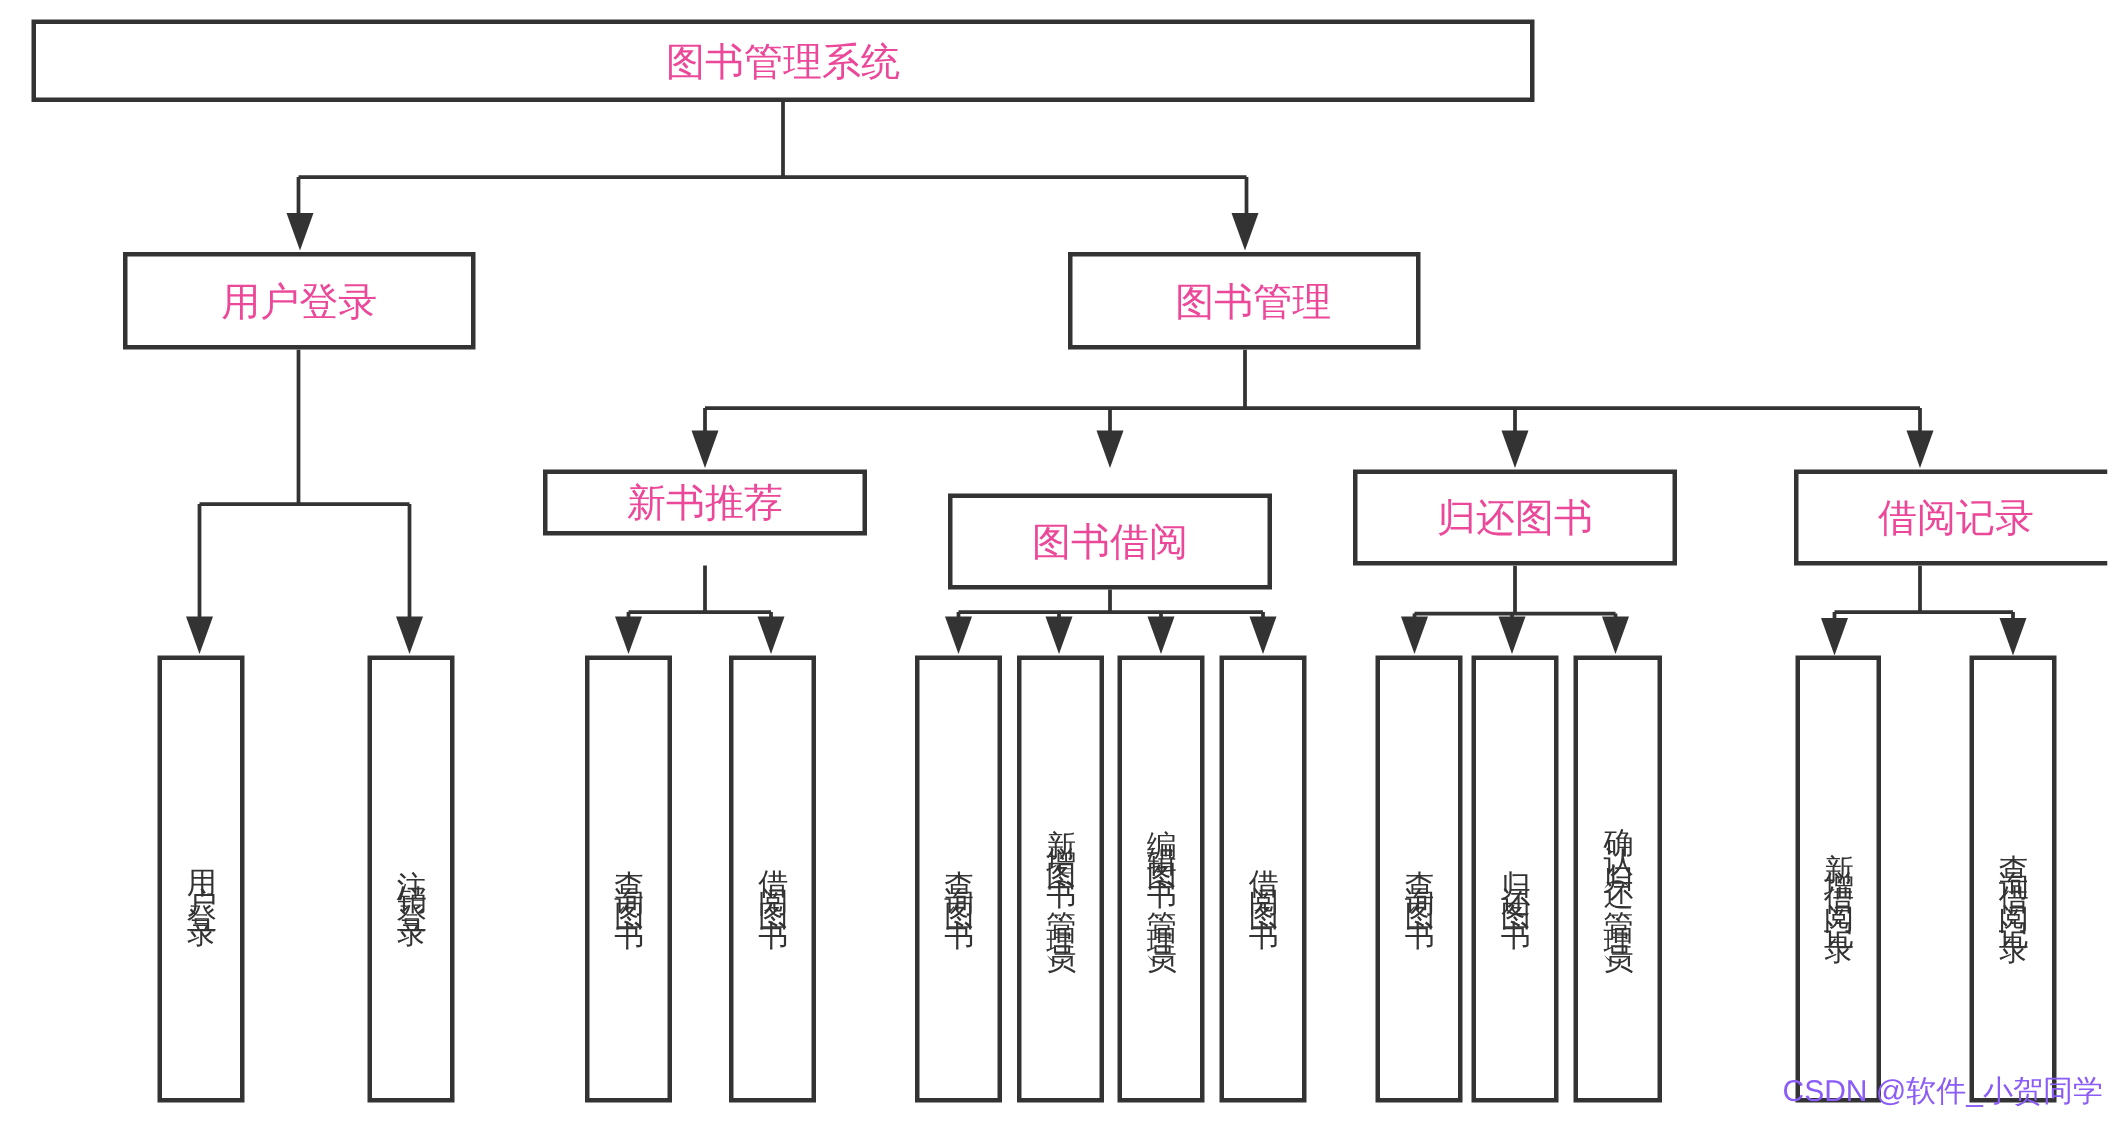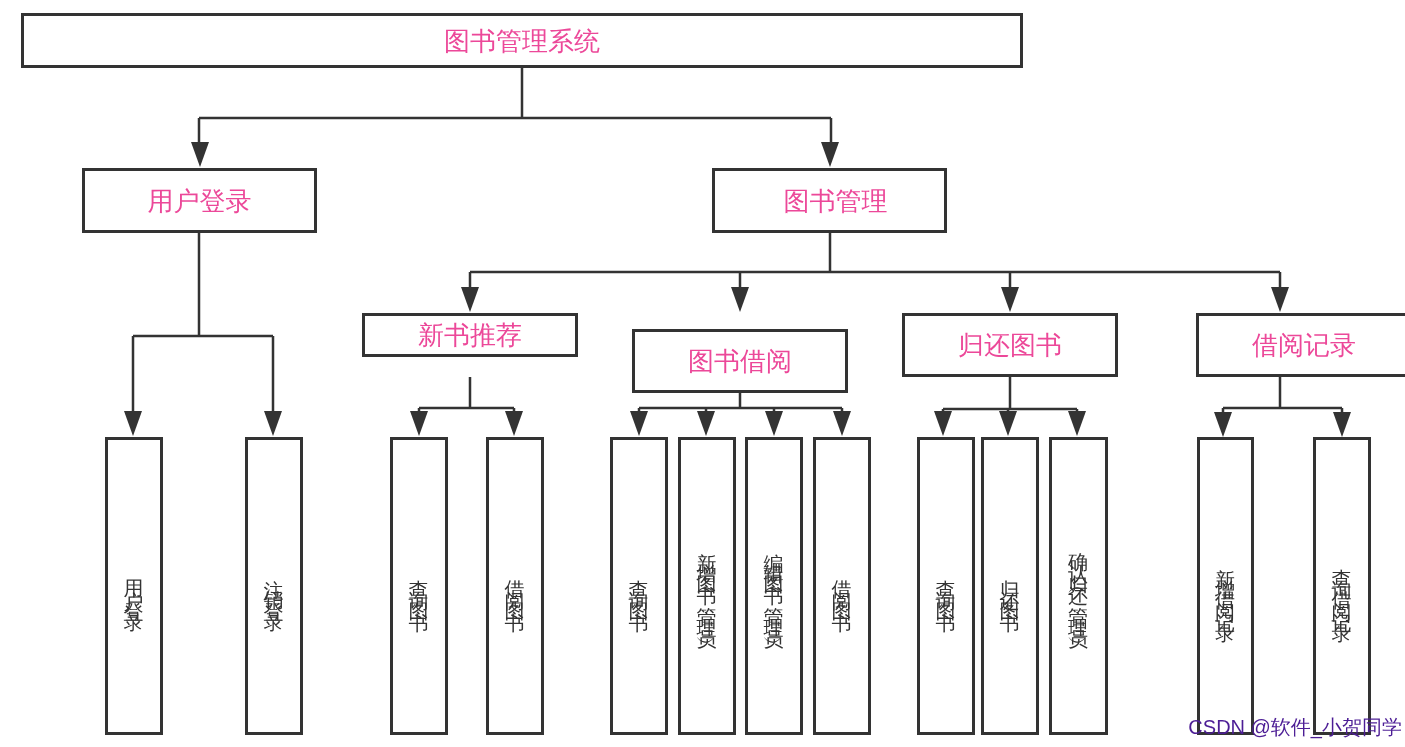--- a/index.html
+++ b/index.html
@@ -53,21 +53,21 @@
     font-size: 20px;
     letter-spacing: 11px;
     line-height: 1;
     color: #333333;
   }
   .watermark {
     position: absolute;
     right: 3px;
     top: 714px;
     font-size: 20px;
-    color: #4c1d95;
+    color: #8b5cf6;
     z-index: 5;
     white-space: nowrap;
   }
 </style>
 </head>
 <body>
 
 <div class="stage">
 
   <svg class="connectors" viewBox="0 0 1405 747">

